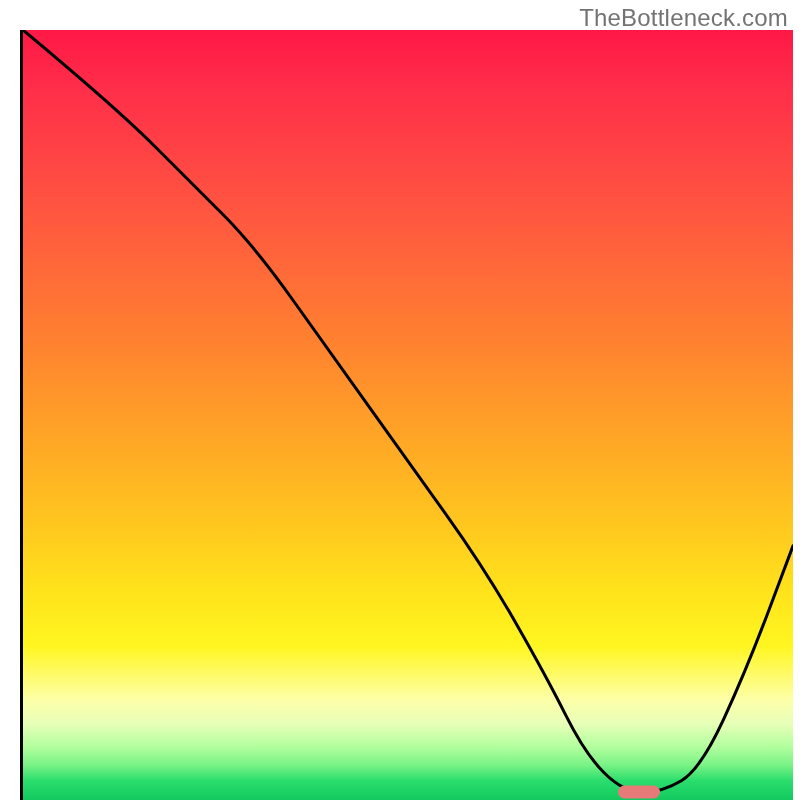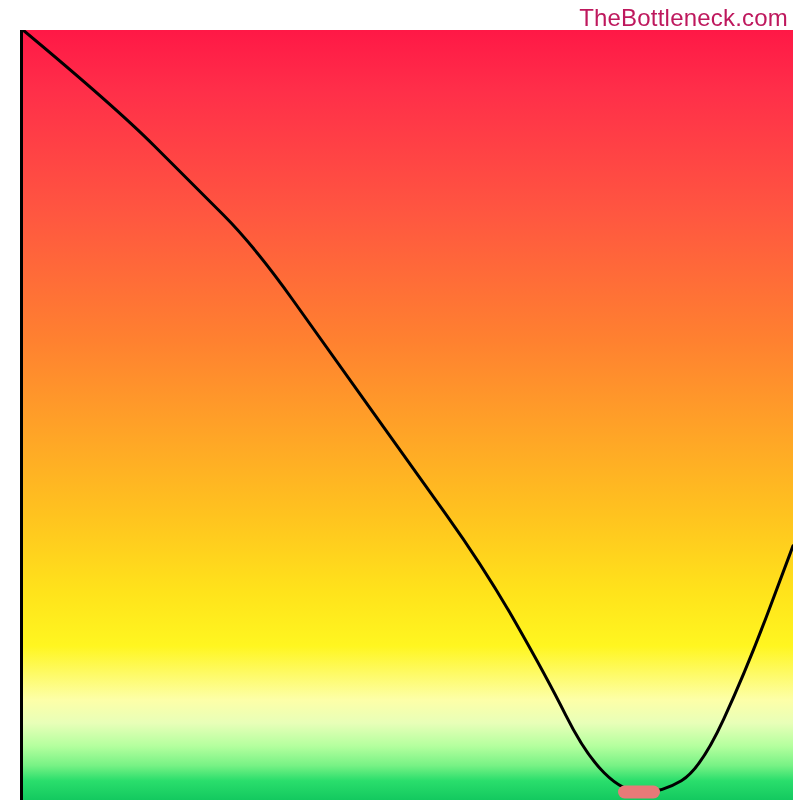--- a/index.html
+++ b/index.html
@@ -15,21 +15,21 @@
     position: relative;
     width: 800px;
     height: 800px;
   }
   .watermark {
     position: absolute;
     top: 4px;
     right: 12px;
     font-size: 24px;
     font-weight: 500;
-    color: #be185d;
+    color: #737373;
     letter-spacing: 0.2px;
     z-index: 10;
   }
   .plot-area {
     position: absolute;
     left: 20px;
     top: 30px;
     width: 770px;
     height: 770px;
     border-left: 3px solid #000;

